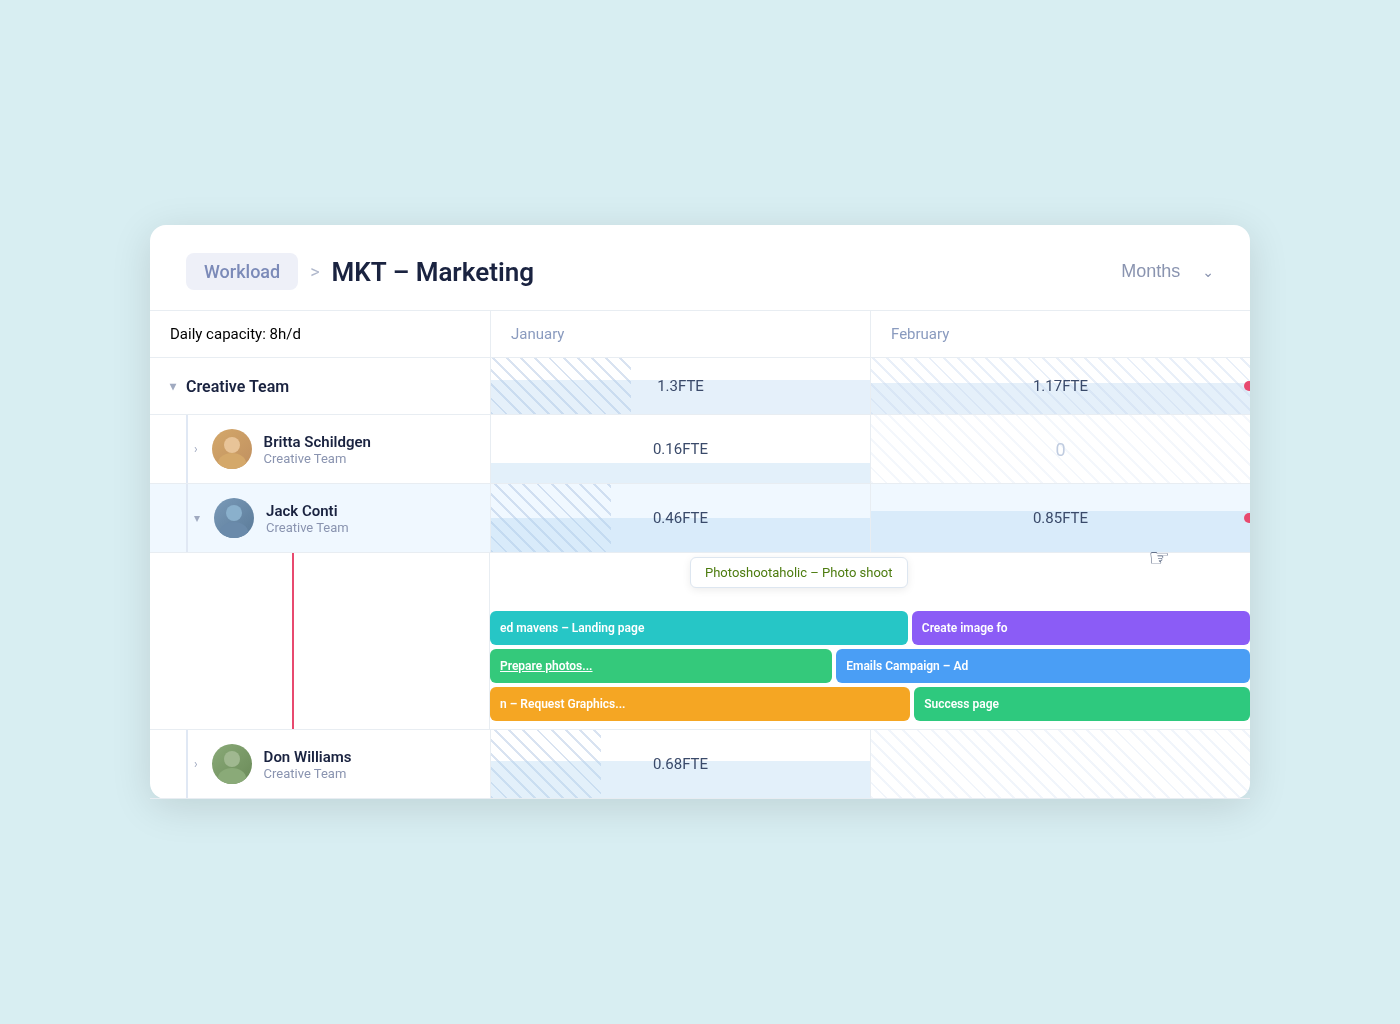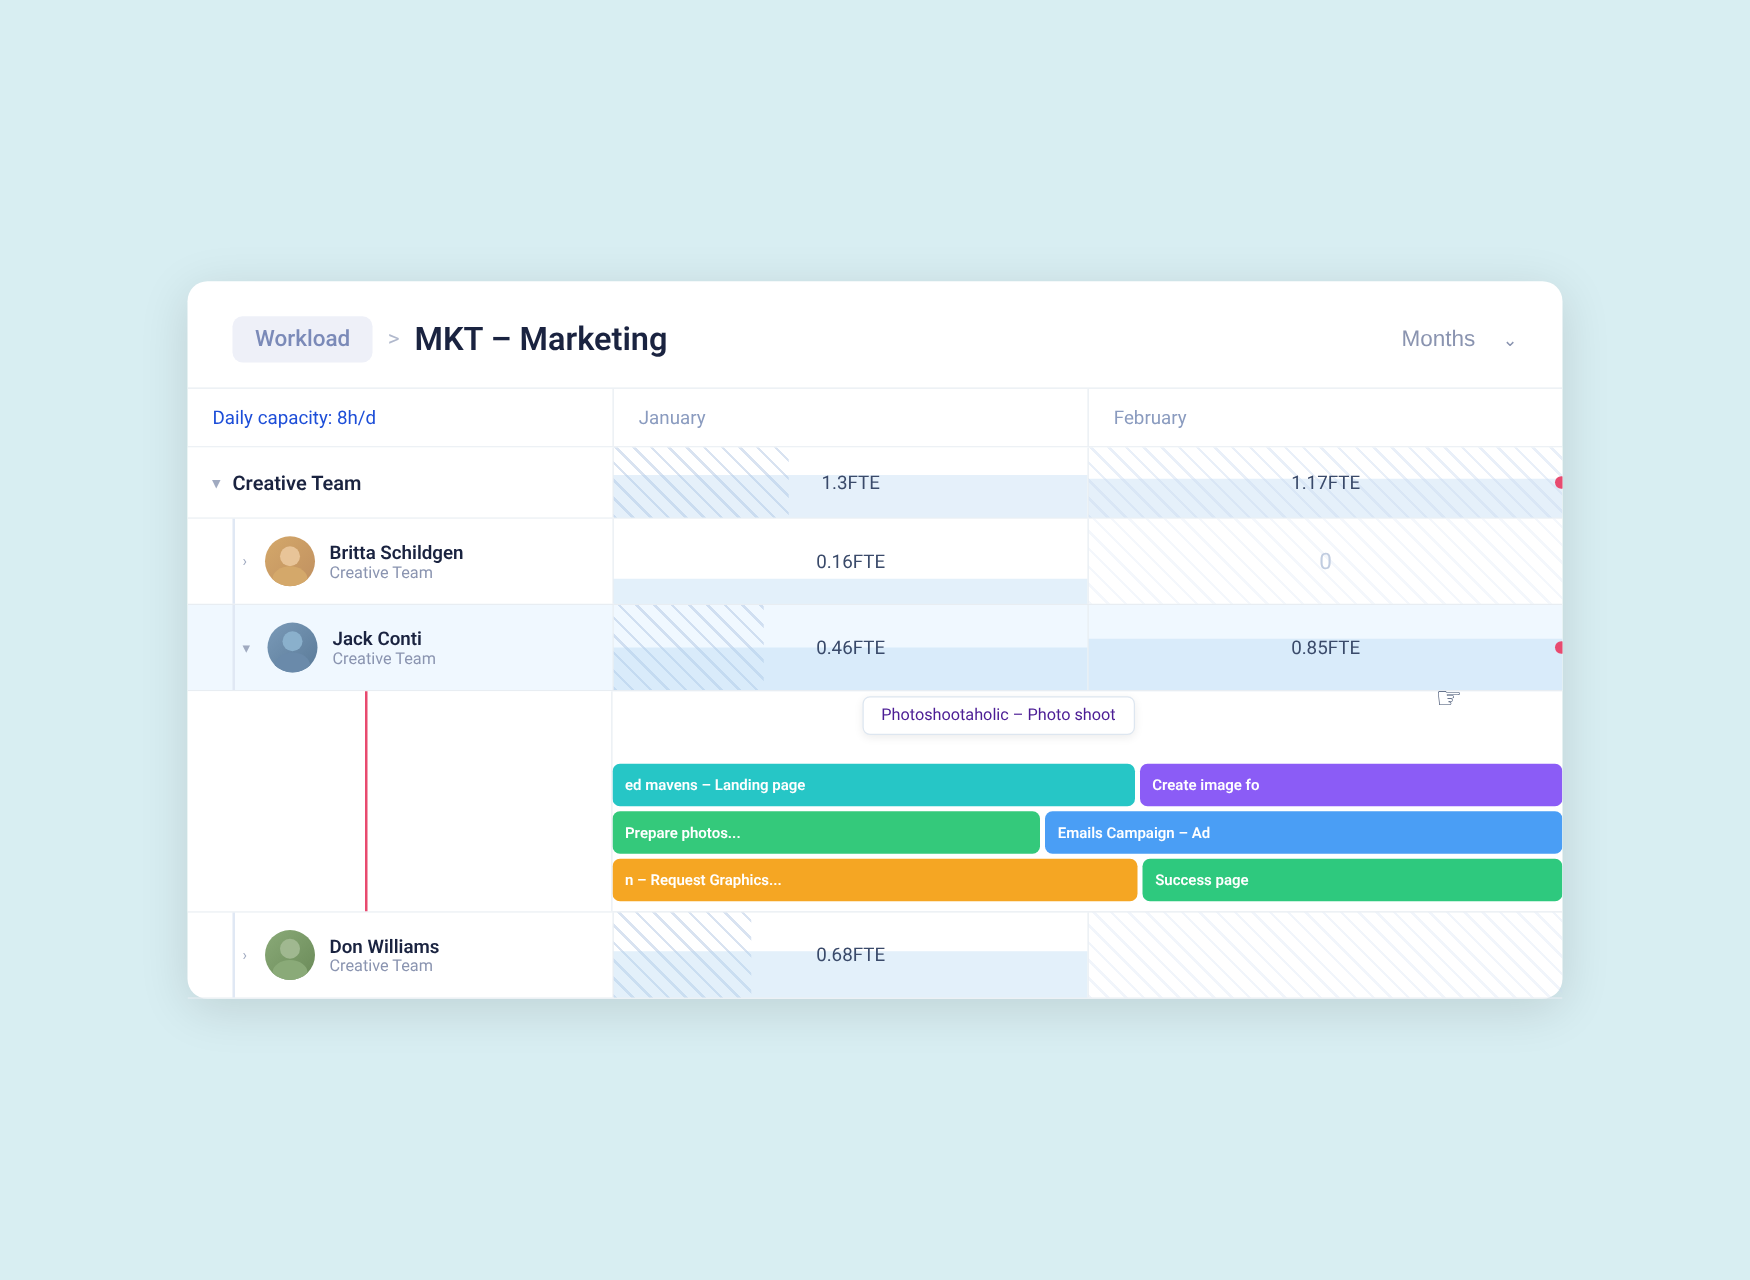--- a/index.html
+++ b/index.html
@@ -74,21 +74,21 @@
       grid-template-columns: 340px 1fr 1fr;
       border-bottom: 1px solid #e8edf2;
     }
     .col-header {
       padding: 14px 20px;
       font-size: 15px;
       color: #8a9bbf;
       font-weight: 400;
     }
     .col-header:first-child {
-      color: #1d4ed8;
+      color: #000000;
     }
     .col-header:not(:first-child) {
       border-left: 1px solid #e8edf2;
     }
 
     
     .group-row {
       display: grid;
       grid-template-columns: 340px 1fr 1fr;
       border-bottom: 1px solid #e8edf2;
@@ -370,29 +370,29 @@
     </div>
 
     <div class="task-row-container" style="position:relative; min-height: 160px;">
       <div class="red-vline"></div>
       <div style="display:grid; grid-template-columns: 340px 1fr 1fr; min-height:160px;">
 
         <div style="border-right: 1px solid #e8edf2; background:#fff;"></div>
 
         <div style="grid-column: 2 / 4; position: relative; padding: 8px 0; overflow: hidden;">
 
-          <div style="position:absolute; top:4px; left:200px; background:#fff; border:1px solid #dde6f0; border-radius:6px; padding:7px 14px; font-size:13px; color:#4c1d95; white-space:nowrap; z-index:20; box-shadow:0 2px 8px rgba(0,0,0,0.08);">Photoshootaholic – Photo shoot</div>
+          <div style="position:absolute; top:4px; left:200px; background:#fff; border:1px solid #dde6f0; border-radius:6px; padding:7px 14px; font-size:13px; color:#4d7c0f; white-space:nowrap; z-index:20; box-shadow:0 2px 8px rgba(0,0,0,0.08);">Photoshootaholic – Photo shoot</div>
 
           <div style="display:flex; gap:4px; margin-top: 50px; margin-bottom:4px;">
             <div class="task-bar bar-teal" style="min-width:200px; flex:1;">ed mavens – Landing page</div>
             <div class="task-bar bar-purple" style="min-width:140px; flex:0.8;">Create image fo</div>
           </div>
 
           <div style="display:flex; gap:4px; margin-bottom:4px;">
-            <div class="task-bar bar-green" style="min-width:180px; flex:0.9;">Prepare photos...</div>
+            <div class="task-bar bar-green" style="min-width:180px; flex:0.9;text-decoration:underline;">Prepare photos...</div>
             <div class="task-bar bar-blue" style="min-width:200px; flex:1.1;">Emails Campaign – Ad</div>
           </div>
 
           <div style="display:flex; gap:4px;">
             <div class="task-bar bar-orange" style="min-width:200px; flex:0.95;">n – Request Graphics...</div>
             <div class="task-bar bar-green2" style="min-width:140px; flex:0.75;">Success page</div>
           </div>
         </div>
       </div>
 

